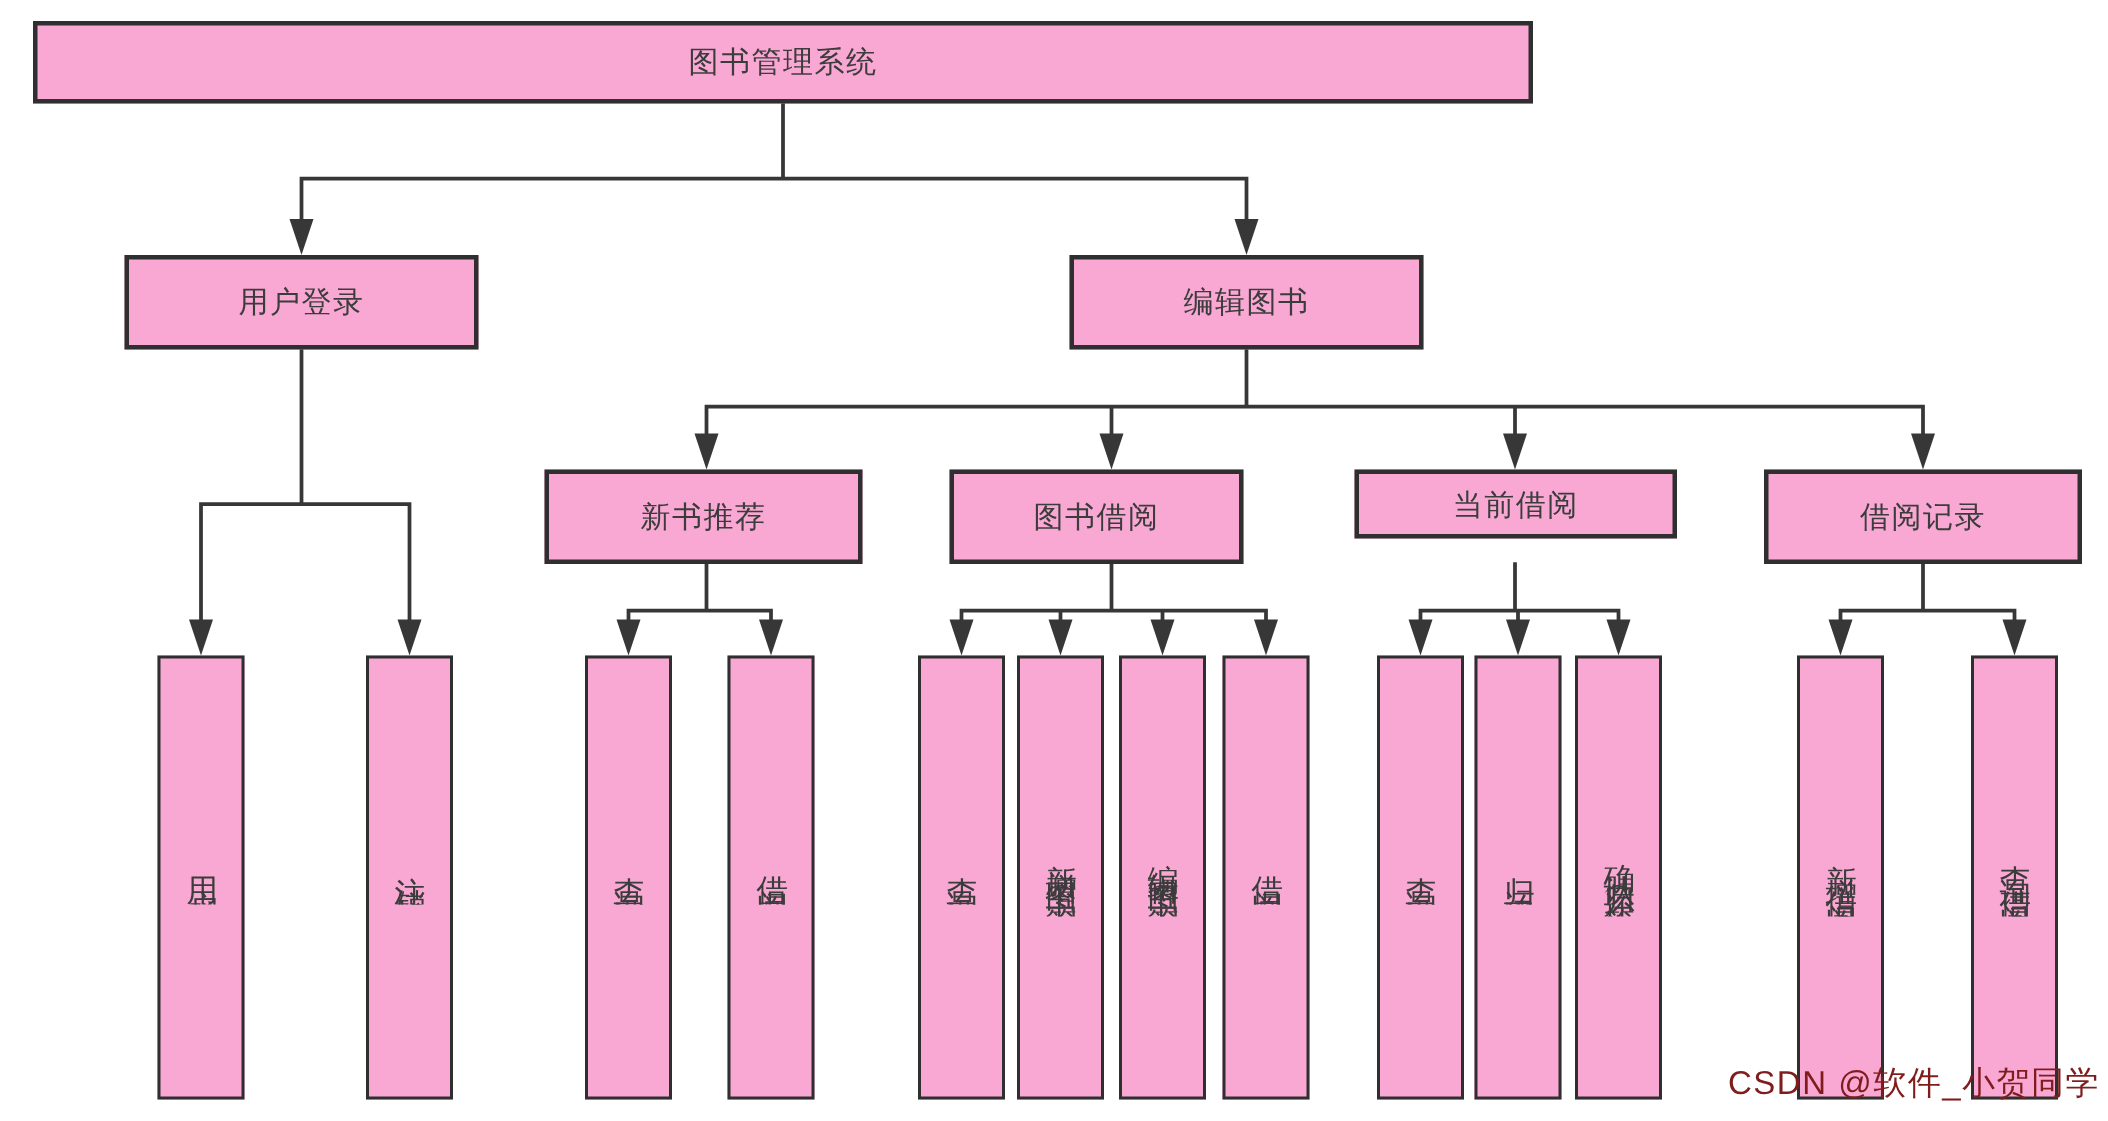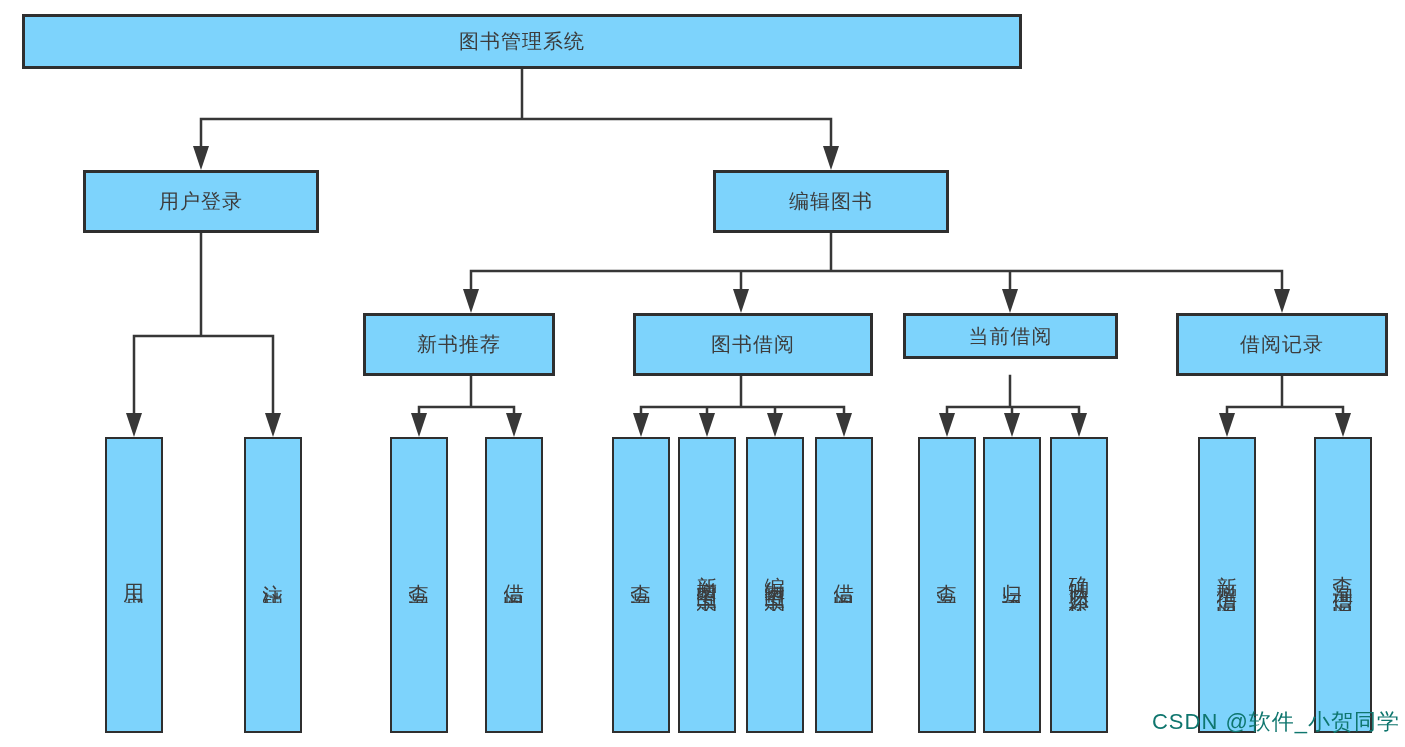--- a/index.html
+++ b/index.html
@@ -19,21 +19,21 @@
     position: absolute;
     left: 0;
     top: 0;
     width: 1405px;
     height: 747px;
   }
   .node {
     position: absolute;
     box-sizing: border-box;
     border: 3px solid #2f2f2f;
-    background: #7dd3fc;
+    background: #f9a8d4;
     color: #3c3c3c;
     display: flex;
     align-items: center;
     justify-content: center;
     text-align: center;
   }
   .node.h {
     font-size: 20px;
     letter-spacing: 1px;
     white-space: nowrap;
@@ -52,21 +52,21 @@
     overflow: hidden;
   }
   .node.v.long .vtext {
     letter-spacing: 0.28em;
   }
   .watermark {
     position: absolute;
     right: 5px;
     top: 707px;
     font-size: 22px;
-    color: #0f766e;
+    color: #7f1d1d;
     letter-spacing: 1px;
     white-space: nowrap;
   }
 </style>
 </head>
 <body>
 
 <div class="canvas">
 
   <svg class="connectors" viewBox="0 0 1405 747" xmlns="http://www.w3.org/2000/svg">
@@ -100,22 +100,22 @@
       <polygon points="1219,413 1235,413 1227,437"></polygon>
       <polygon points="1335,413 1351,413 1343,437"></polygon>
     </g>
   </svg>
 
   <div class="node h" style="left:22px; top:14px; width:1000px; height:55px;">图书管理系统</div>
 
   <div class="node h" style="left:83px; top:170px; width:236px; height:63px;">用户登录</div>
   <div class="node h" style="left:713px; top:170px; width:236px; height:63px;">编辑图书</div>
 
-  <div class="node h" style="left:363px; top:313px; width:192px; height:63px;">新书推荐</div>
-  <div class="node h" style="left:633px; top:313px; width:240px; height:63px;">图书借阅</div>
+  <div class="node h" style="left:363px; top:313px; width:212px; height:63px;">新书推荐</div>
+  <div class="node h" style="left:633px; top:313px; width:196px; height:63px;">图书借阅</div>
   <div class="node h" style="left:903px; top:313px; width:215px; height:46px;">当前借阅</div>
   <div class="node h" style="left:1176px; top:313px; width:212px; height:63px;">借阅记录</div>
 
   <div class="node v" style="left:105px; top:437px; width:58px; height:296px;">
     <span class="vtext">用户登录</span>
   </div>
   <div class="node v" style="left:244px; top:437px; width:58px; height:296px;">
     <span class="vtext">注销登录</span>
   </div>
 

